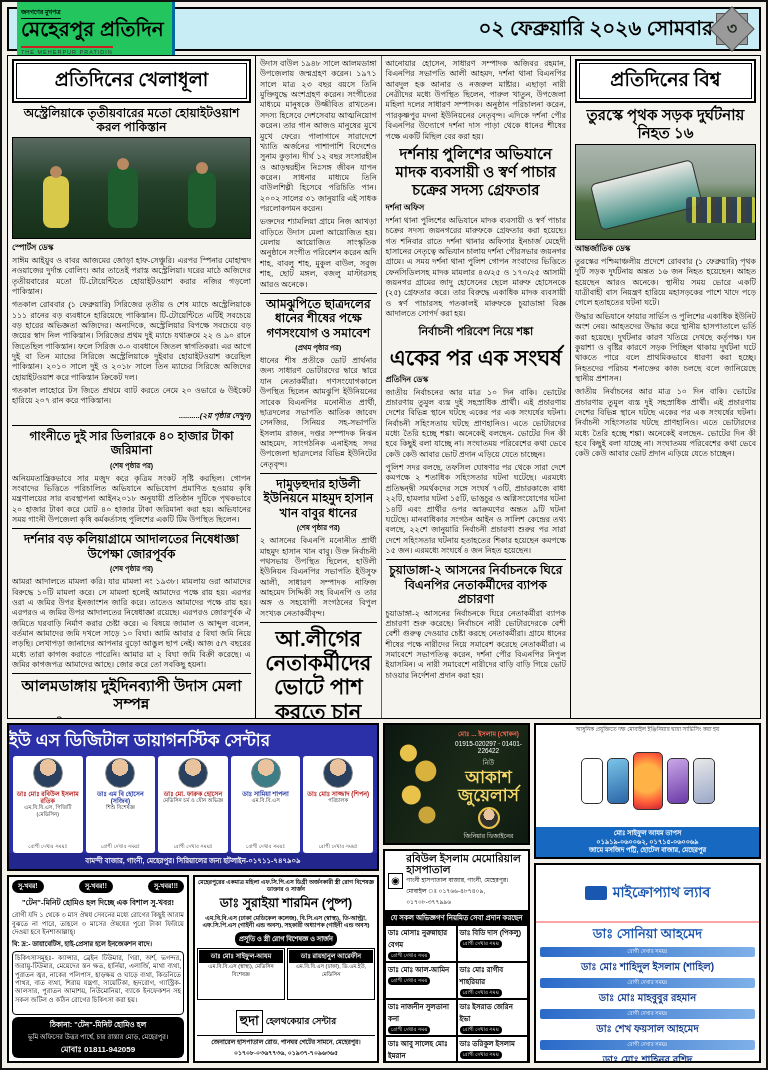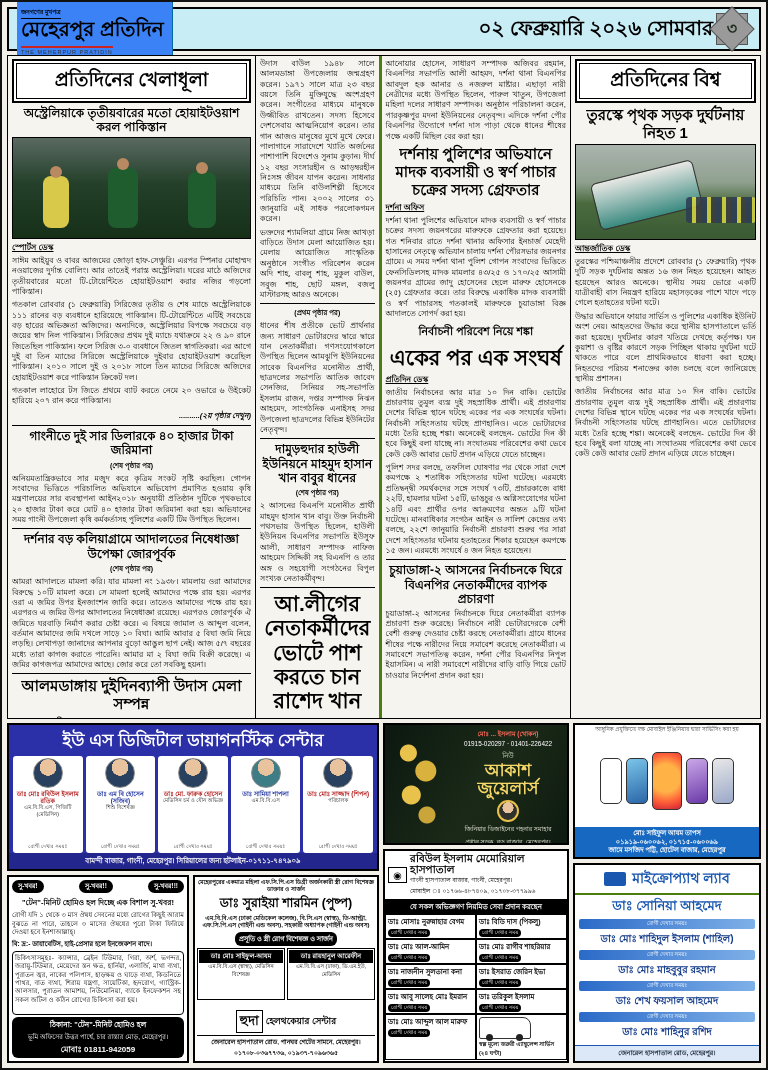--- a/index.html
+++ b/index.html
@@ -4,52 +4,52 @@
 <style>
   *{box-sizing:border-box;margin:0;padding:0}
   html,body{background:#777}
   body{font-family:"Liberation Sans","DejaVu Sans",sans-serif}
   .page{width:768px;height:1070px;margin:0 auto;background:#f3f0ea;border:2px solid #111;
         padding:5px;display:flex;flex-direction:column;gap:4px;overflow:hidden}
 
   
   .masthead{height:44px;background:#c9edf5;border:2px solid #000;display:flex;align-items:center;
             padding:2px 8px;flex:0 0 auto}
-  .logo-block{background:#3b82f6;padding:1px 8px 2px 4px;border-right:1px solid #0369a1}
+  .logo-block{background:#22c55e;padding:1px 8px 2px 4px;border-right:3px solid #0369a1}
   .logo-tagline{font-size:6px;font-weight:bold;border-bottom:1px solid #000;display:inline-block}
   .logo-title{font-size:20px;font-weight:bold;line-height:1.05;color:#000}
   .logo-en{font-size:5.5px;letter-spacing:1px;border-top:2px solid #c22;display:inline-block;padding-top:1px;color:#333}
   .mast-date{flex:1;text-align:right;font-size:20px;font-weight:bold}
   .star-badge{position:relative;width:38px;height:38px;flex:0 0 auto}
   .star-badge .s1,.star-badge .s2{position:absolute;inset:3px;background:#9a9a9a;border:1px solid #555}
   .star-badge .s2{transform:rotate(45deg)}
   .star-badge .num{position:absolute;inset:0;display:flex;align-items:center;justify-content:center;
                    font-size:16px;font-weight:bold;color:#1c2a1c;z-index:2}
 
   
   .content{display:flex;height:664px;overflow:hidden;background:#f6f4ef;border:1px solid #000;flex:0 0 auto}
   .col{padding:3px 4px;overflow:hidden}
   .col+.col{border-left:1px solid #000}
   .col-left{width:247px;flex:0 0 auto}
   .col-mid{width:315px;flex:0 0 auto;padding:0}
   .col-right{flex:1}
   .subcols{display:flex;height:100%}
   .sub{padding:3px 4px;overflow:hidden}
-  .sub-a{width:40%;border-right:3px solid #4d7c0f}
+  .sub-a{width:40%;border-right:1px solid #4d7c0f}
   .sub-b{width:60%}
 
   .section-box{border:2px solid #000;padding:2px;margin-bottom:3px;background:#fff}
   .section-box-inner{border:1px solid #000;text-align:center;font-size:19px;font-weight:bold;
                      font-family:"Liberation Serif","DejaVu Serif",serif;padding:1px 0}
   .h-md{font-size:12px;font-weight:bold;text-align:center;line-height:1.2;margin:3px 0 2px}
   .h-lg{font-size:15px;font-weight:bold;text-align:center;line-height:1.2;margin:3px 0 2px}
   .h-xl{font-size:21px;font-weight:bold;text-align:center;line-height:1.15;margin:4px 0 2px}
   .kicker{font-size:11px;font-weight:bold;text-align:center;margin-top:4px}
   .cont-note{text-align:center;font-size:7px;font-weight:bold;margin-bottom:2px}
-  .byline{font-size:8px;font-weight:bold;text-decoration:underline;margin:2px 0}
+  .byline{font-size:8px;font-weight:bold;margin:2px 0}
   .nbody{font-size:7.8px;line-height:1.33;text-align:justify;margin-bottom:3px}
   .more-note{font-size:7.5px;font-weight:bold;text-align:right;font-style:italic;margin-bottom:2px}
   .rule{border-top:1px solid #000;margin:3px 0}
 
   .ph{border:1px solid #000;margin:2px 0;position:relative;overflow:hidden}
   .ph-cricket{height:102px;background:linear-gradient(180deg,#5a6a62 0%,#24402a 45%,#163018 100%)}
   .ph-cricket i{position:absolute;border-radius:50%}
   .ph-cricket .p1{width:26px;height:52px;left:30px;top:38px;background:#d8c94a;border-radius:8px}
   .ph-cricket .p2{width:30px;height:60px;left:95px;top:30px;background:#1f5c2e;border-radius:8px}
   .ph-cricket .p3{width:28px;height:56px;left:175px;top:34px;background:#1f5c2e;border-radius:8px}
@@ -57,26 +57,26 @@
   .ph-cricket .h1{left:37px;top:28px}.ph-cricket .h2{left:104px;top:20px}.ph-cricket .h3{left:183px;top:24px}
   .ph-bus{height:96px;background:linear-gradient(180deg,#aab4ae 0%,#8fa08f 40%,#4a6a3e 62%,#3a5a34 100%)}
   .ph-bus .bus{position:absolute;left:18px;top:26px;width:105px;height:48px;background:linear-gradient(180deg,#e8e8e4,#3a8a80);
                border:1px solid #333;transform:rotate(-14deg);border-radius:6px}
   .ph-bus .crowd{position:absolute;left:110px;top:52px;width:70px;height:26px;
                  background:repeating-linear-gradient(90deg,#2a3a55 0 6px,#d8d840 6px 10px,#3a3a3a 10px 15px);border-radius:4px;opacity:.85}
 
   
   .ads{display:flex;gap:4px;flex:1;overflow:hidden}
   .ads-a{width:372px;display:flex;flex-direction:column;gap:4px;flex:0 0 auto}
-  .ads-b{width:186px;display:flex;flex-direction:column;gap:4px;flex:0 0 auto}
+  .ads-b{width:147px;display:flex;flex-direction:column;gap:4px;flex:0 0 auto}
   .ads-c{flex:1;display:flex;flex-direction:column;gap:4px}
   .ad{border:2px solid #000;overflow:hidden}
 
   .ad-usd{height:148px;background:#2b2fa8;color:#fff;display:flex;flex-direction:column}
-  .ad-usd-title{text-align:center;font-size:17px;font-weight:bold;padding:2px 0 1px}
+  .ad-usd-title{font-size:17px;font-weight:bold;padding:2px 0 1px}
   .usd-cards{display:flex;gap:3px;justify-content:space-between;padding:0 4px;flex:1}
   .usd-card{background:#fff;color:#111;width:70px;border-radius:3px;padding:2px 1px;text-align:center;display:flex;flex-direction:column;align-items:center}
   .avatar{width:30px;height:30px;border-radius:50%;border:1px solid #888;
           background:radial-gradient(circle at 50% 30%,#e8c39e 0 34%,#29415e 35% 100%)}
   .avatar.f{background:radial-gradient(circle at 50% 30%,#e8c39e 0 34%,#3e7d86 35% 100%)}
   .usd-name{font-size:6.3px;font-weight:bold;color:#b01616;line-height:1.15;margin-top:2px}
   .usd-name.blue{color:#1a2f9e}
   .usd-note{font-size:5.4px;color:#222;line-height:1.2}
   .usd-hours{font-size:5.2px;color:#333;margin-top:auto}
   .ad-usd-footer{text-align:center;font-size:7px;font-weight:bold;padding:2px 0;background:#23268c}
@@ -146,21 +146,21 @@
   .tapos-phones{flex:1;display:flex;align-items:center;justify-content:center;gap:4px}
   .phone{width:22px;height:46px;border-radius:5px;border:1px solid #333}
   .phone.c1{background:linear-gradient(160deg,#37c;#9bd)}
   .phone.c2{background:linear-gradient(160deg,#7ac4e8,#2a66a8)}
   .phone.big{width:30px;height:58px;background:radial-gradient(circle at 45% 45%,#ffb347 0 40%,#ff5e3a 70%,#c23)}
   .phone.c4{background:linear-gradient(160deg,#caa7e8,#6a3aa8)}
   .phone.c5{background:linear-gradient(160deg,#e8e8e8,#9aa8c8)}
   .tapos-footer{background:#1668c1;color:#fff;font-size:6.6px;font-weight:bold;padding:2px 0;line-height:1.3}
 
   .ad-micro{flex:1;background:#fff;display:flex;flex-direction:column;text-align:center;overflow:hidden}
-  .micro-head{display:flex;align-items:center;justify-content:center;gap:6px;border-bottom:2px solid #4d7c0f;padding:2px}
+  .micro-head{display:flex;align-items:center;justify-content:center;gap:6px;border-bottom:2px solid #fca5a5;padding:16px}
   .micro-logo{width:22px;height:14px;background:#1a57b0;border-radius:2px}
   .micro-title{font-size:14px;font-weight:bold;color:#1a57b0}
   .micro-dr1{font-size:13px;font-weight:bold;color:#1a57b0;margin-top:1px}
   .micro-ribbon{background:linear-gradient(90deg,#2a6ac8,#7fb0e8);color:#fff;font-size:5.4px;padding:1px 0;margin:2px 4px;border-radius:2px}
   .micro-dr{font-size:10px;font-weight:bold;color:#123a8a}
   .micro-foot{margin-top:auto;background:#dce8f8;font-size:6.4px;font-weight:bold;color:#123;padding:2px;border-top:1px solid #1a57b0}
 </style>
 </head>
 <body>
 
@@ -216,20 +216,21 @@
       <div class="byline">আলমডাঙ্গা অফিস</div>
 
     </div>
 
     <div class="col col-mid">
       <div class="subcols">
         <div class="sub sub-a">
           <p class="nbody">উদাস বাউল ১৯৪৮ সালে আলমডাঙ্গা উপজেলায় জন্মগ্রহণ করেন। ১৯৭১ সালে মাত্র ২৩ বছর বয়সে তিনি মুক্তিযুদ্ধে অংশগ্রহণ করেন। সংগীতের মাধ্যমে মানুষকে উজ্জীবিত রাখতেন। সদস্য হিসেবে দেশসেবায় আত্মনিয়োগ করেন। তার গান আজও মানুষের মুখে মুখে ফেরে। পালাগানে সারাদেশে খ্যাতি অর্জনের পাশাপাশি বিদেশেও সুনাম কুড়ান। দীর্ঘ ১২ বছর সংসারহীন ও আড়ম্বরহীন নিঃসঙ্গ জীবন যাপন করেন। সাধনার মাধ্যমে তিনি বাউলশিল্পী হিসেবে পরিচিতি পান। ২০০২ সালের ৩১ জানুয়ারি এই সাধক পরলোকগমন করেন।</p>
           <p class="nbody">ভক্তদের শ্যামলিয়া গ্রামে নিজ আখড়া বাড়িতে উদাস মেলা আয়োজিত হয়। মেলায় আয়োজিত সাংস্কৃতিক অনুষ্ঠানে সংগীত পরিবেশন করেন অদি শাহ, বাবলু শাহ, মুকুল বাউল, সবুজ শাহ, ছোট মঙ্গল, বজলু মাস্টারসহ আরও অনেকে।</p>
           <div class="rule"></div>
+          <div class="h-md">আমঝুপিতে ছাত্রদলের ধানের শীষের পক্ষে গণসংযোগ ও সমাবেশ</div>
           <div class="cont-note">(প্রথম পৃষ্ঠার পর)</div>
           <p class="nbody">ধানের শীষ প্রতীকে ভোট প্রার্থনার জন্য সাধারণ ভোটারদের দ্বারে দ্বারে যান নেতাকর্মীরা। গণসংযোগকালে উপস্থিত ছিলেন আমঝুপি ইউনিয়নের সাবেক বিএনপির মনোনীত প্রার্থী, ছাত্রদলের সভাপতি আতিক জাবেদ সেনজির, সিনিয়র সহ-সভাপতি ইসলাম রাজন, দপ্তর সম্পাদক নিঝন আহমেদ, সাংগঠনিক এনাইসহ সদর উপজেলা ছাত্রদলের বিভিন্ন ইউনিটের নেতৃবৃন্দ।</p>
           <div class="rule"></div>
           <div class="h-md">দামুড়হুদার হাউলী ইউনিয়নে মাহমুদ হাসান খান বাবুর ধানের</div>
           <div class="cont-note">(শেষ পৃষ্ঠার পর)</div>
           <p class="nbody">২ আসনের বিএনপি মনোনীত প্রার্থী মাহমুদ হাসান খান বাবু। উক্ত নির্বাচনী পথসভায় উপস্থিত ছিলেন, হাউলী ইউনিয়ন বিএনপির সভাপতি ইউসুফ আলী, সাধারণ সম্পাদক নাফিজ আহমেদ সিদ্দিকী সহ বিএনপি ও তার অঙ্গ ও সহযোগী সংগঠনের বিপুল সংখ্যক নেতাকর্মীবৃন্দ।</p>
           <div class="rule"></div>
           <div class="h-xl">আ.লীগের নেতাকর্মীদের ভোটে পাশ করতে চান রাশেদ খান</div>
 
         </div>
@@ -247,21 +248,21 @@
           <div class="h-md">চুয়াডাঙ্গা-২ আসনের নির্বাচনকে ঘিরে বিএনপির নেতাকর্মীদের ব্যাপক প্রচারণা</div>
           <p class="nbody">চুয়াডাঙ্গা-২ আসনের নির্বাচনকে ঘিরে নেতাকর্মীরা ব্যাপক প্রচারণা শুরু করেছে। নির্বাচনে নারী ভোটারদেরকে বেশী বেশী গুরুত্ব দেওয়ার চেষ্টা করছে নেতাকর্মীরা। গ্রামে ধানের শীষের পক্ষে নারীদের নিয়ে সমাবেশ করেছে নেতাকর্মীরা। এ সমাবেশে সভাপতিত্ব করেন, দর্শনা পৌর বিএনপির নিপুল ইয়াসমিন। এ নারী সমাবেশে নারীদের বাড়ি বাড়ি গিয়ে ভোট চাওয়ার নির্দেশনা প্রদান করা হয়।</p>
         </div>
       </div>
     </div>
 
     <div class="col col-right">
       <div class="section-box">
         <div class="section-box-inner">প্রতিদিনের বিশ্ব</div>
       </div>
-      <div class="h-lg">তুরস্কে পৃথক সড়ক দুর্ঘটনায় নিহত 1</div>
+      <div class="h-lg">তুরস্কে পৃথক সড়ক দুর্ঘটনায় নিহত ১৬</div>
       <div class="ph ph-bus">
         <span class="bus"></span>
           <span class="crowd"></span>
       </div>
       <div class="byline">আন্তর্জাতিক ডেস্ক</div>
       <p class="nbody">তুরস্কের পশ্চিমাঞ্চলীয় প্রদেশে রোববার (১ ফেব্রুয়ারি) পৃথক দুটি সড়ক দুর্ঘটনায় অন্তত ১৬ জন নিহত হয়েছেন। আহত হয়েছেন আরও অনেকে। স্থানীয় সময় ভোরে একটি যাত্রীবাহী বাস নিয়ন্ত্রণ হারিয়ে মহাসড়কের পাশে খাদে পড়ে গেলে হতাহতের ঘটনা ঘটে।</p>
       <p class="nbody">উদ্ধার অভিযানে ফায়ার সার্ভিস ও পুলিশের একাধিক ইউনিট অংশ নেয়। আহতদের উদ্ধার করে স্থানীয় হাসপাতালে ভর্তি করা হয়েছে। দুর্ঘটনার কারণ খতিয়ে দেখছে কর্তৃপক্ষ। ঘন কুয়াশা ও বৃষ্টির কারণে সড়ক পিচ্ছিল থাকায় দুর্ঘটনা ঘটে থাকতে পারে বলে প্রাথমিকভাবে ধারণা করা হচ্ছে। নিহতদের পরিচয় শনাক্তের কাজ চলছে বলে জানিয়েছে স্থানীয় প্রশাসন।</p>
       <p class="nbody">জাতীয় নির্বাচনের আর মাত্র ১০ দিন বাকি। ভোটের প্রচারণায় তুমুল ব্যস্ত দুই সহস্রাধিক প্রার্থী। এই প্রচারণায় দেশের বিভিন্ন স্থানে ঘটছে একের পর এক সংঘর্ষের ঘটনা। নির্বাচনী সহিংসতায় ঘটছে প্রাণহানিও। এতে ভোটারদের মধ্যে তৈরি হচ্ছে শঙ্কা। অনেকেই বলছেন- ভোটের দিন কী হবে কিছুই বলা যাচ্ছে না। সংঘাতময় পরিবেশের কথা ভেবে কেউ কেউ আবার ভোট প্রদান এড়িয়ে যেতে চাচ্ছেন।</p>
     </div>
   </div>

